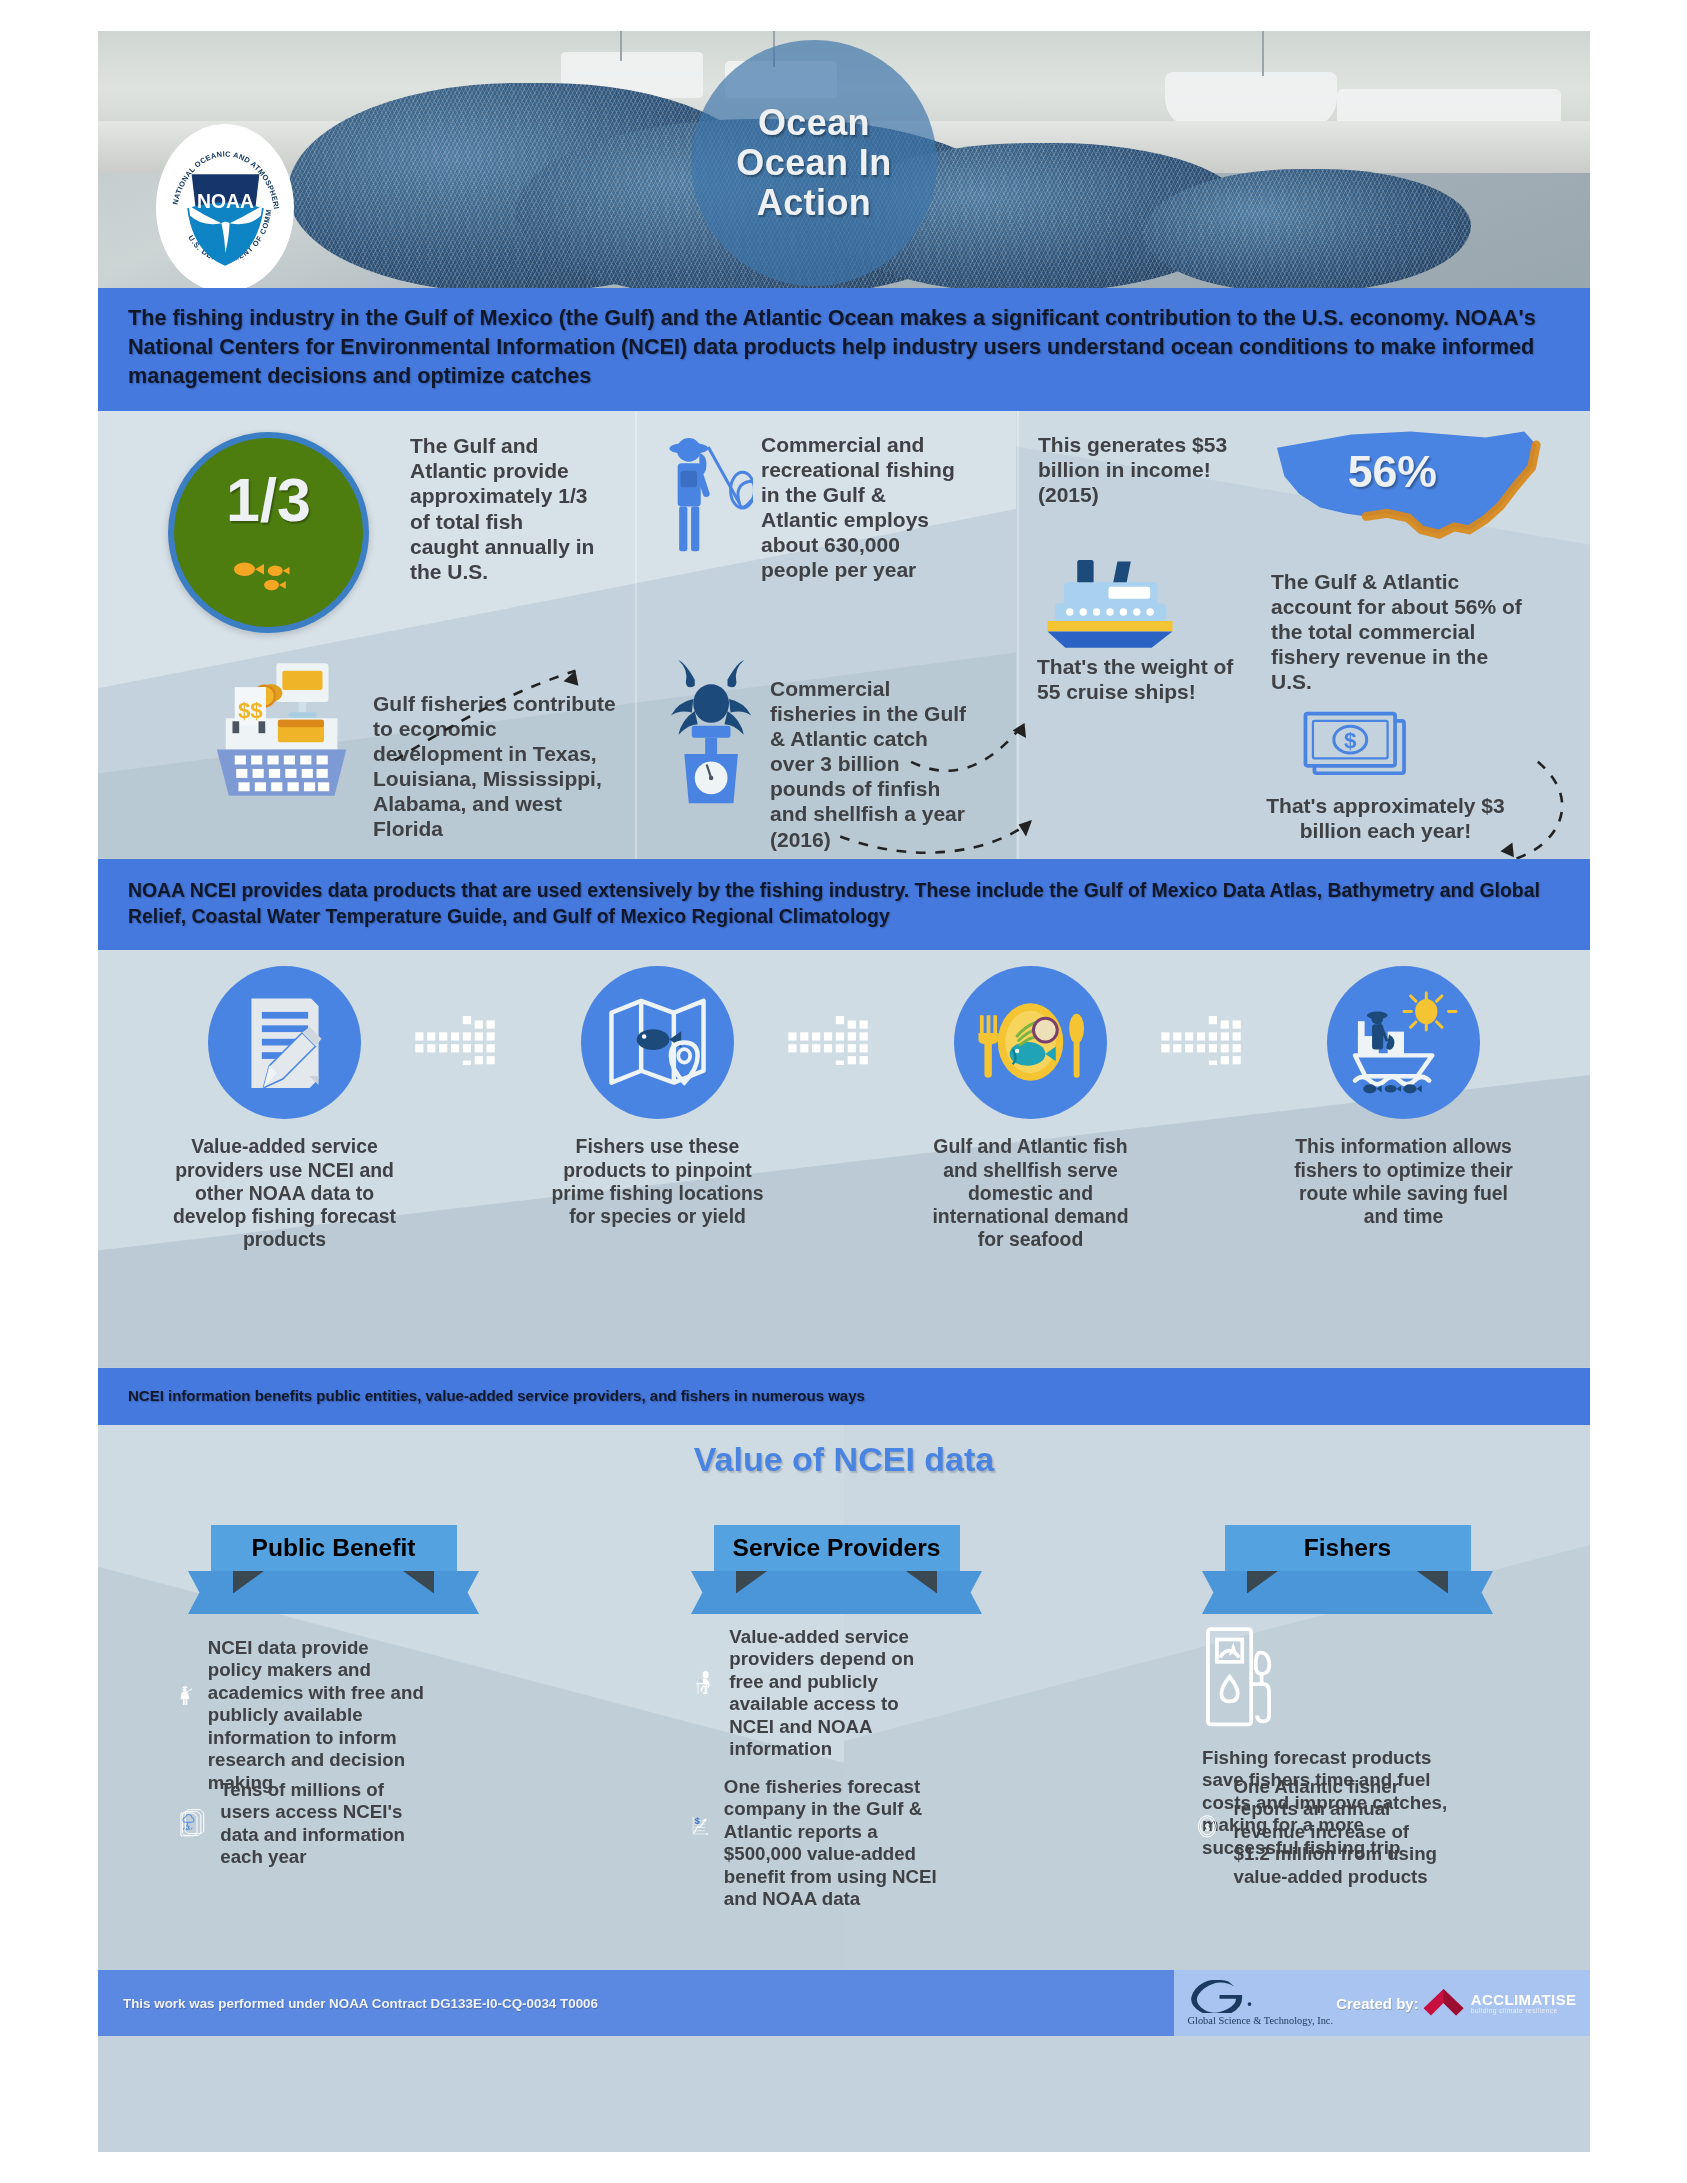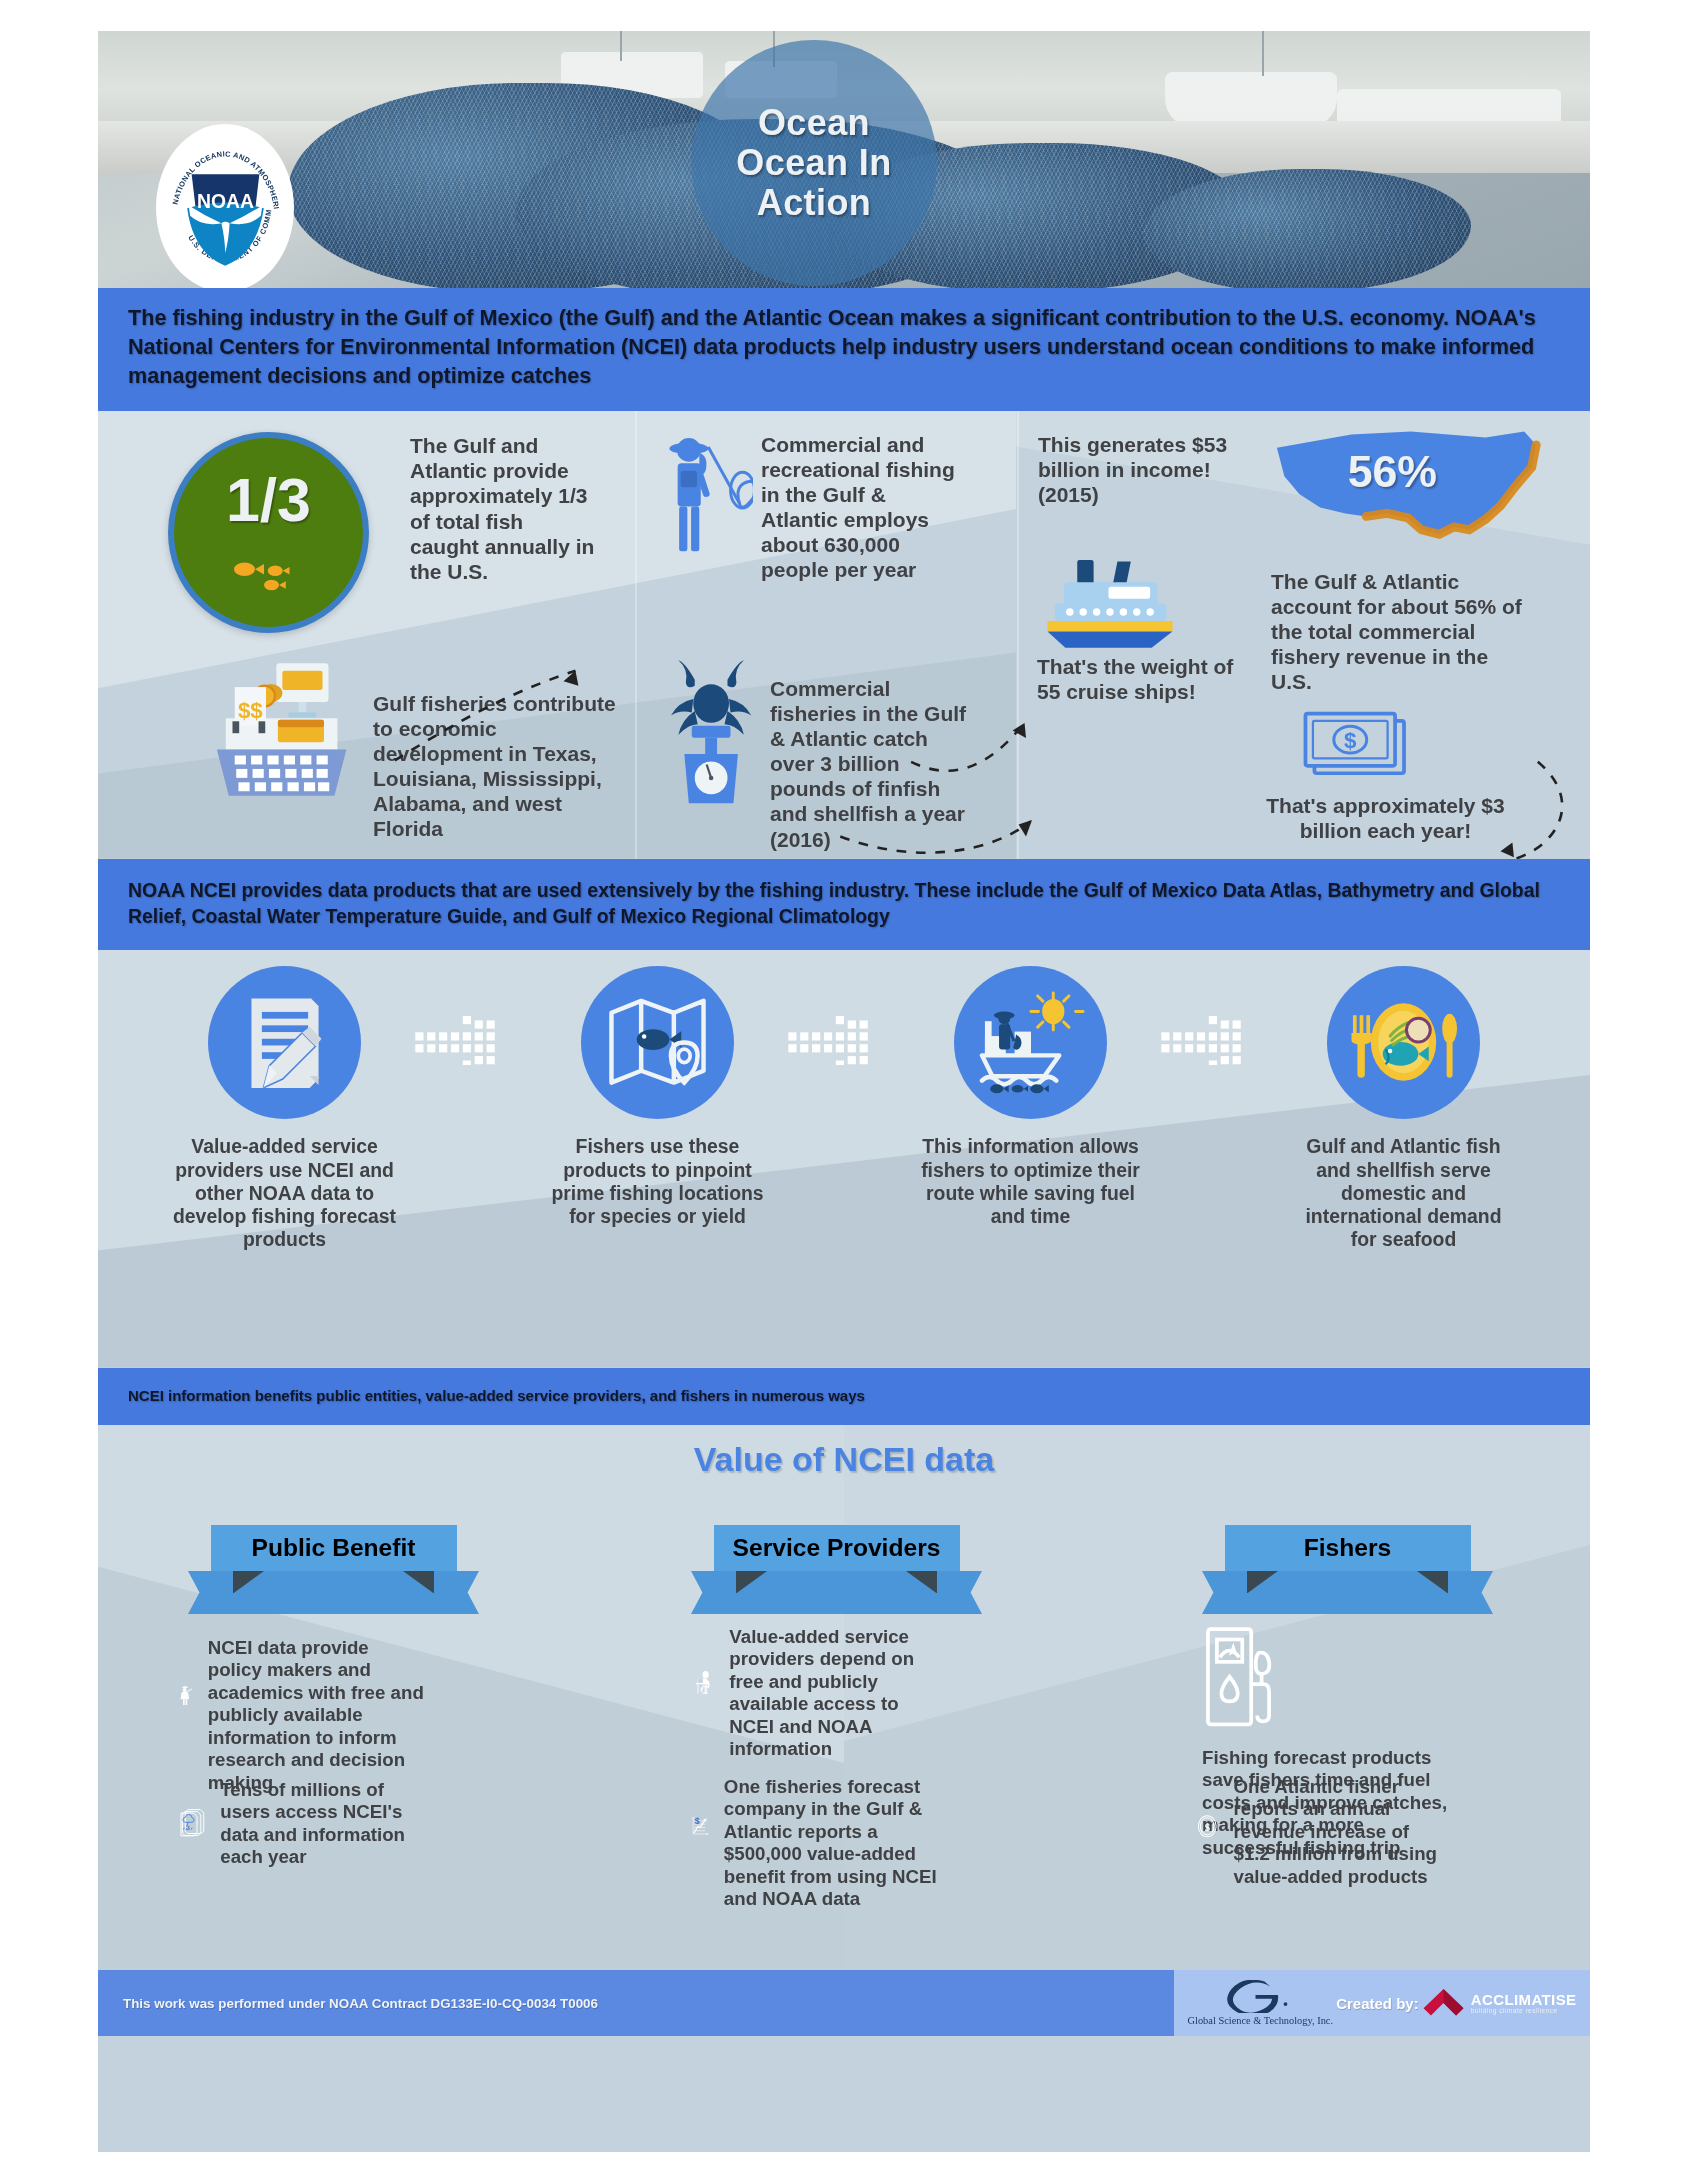--- a/index.html
+++ b/index.html
@@ -193,21 +193,21 @@
   .footer { position:relative; width:100%; height:66px; display:flex; }
   .footer-left {
     flex:1; background:#5b88e0; display:flex; align-items:center;
     padding-left:25px; color:#f0f2f5; font-size:13.4px; font-weight:bold;
     text-shadow:0.7px 0.7px 0.7px rgba(0,0,0,.2);
   }
   .footer-right {
     width:416px; background:#a9c4f0; display:flex; align-items:center;
     justify-content:space-around; padding:0 12px;
   }
-  .gst { display:flex; flex-direction:column; align-items:center; }
+  .gst { display:flex; flex-direction:column; }
   .gst .gname { font-family:"Liberation Serif", serif; font-size:10.4px; color:#1b3a60; margin-top:1.5px;}
   .createdby { color:#ffffff; font-weight:bold; font-size:15px; text-shadow:0.7px 0.7px 0.7px rgba(0,0,0,.2); }
   .accl { display:flex; align-items:center; gap:6px; }
   .accl .aname { color:#ffffff; font-weight:bold; font-size:15px; letter-spacing:0.4px; line-height:1; }
   .accl .atag { color:#e8eef8; font-size:6.7px; letter-spacing:0.4px; }
   svg { display:block; }
 </style>
 </head>
 <body>
 
@@ -467,20 +467,50 @@
             </g>
             <path d="M104,62 q-18,0 -18,18 q0,18 18,36 q18,-18 18,-36 q0,-18 -18,-18 z" fill="none" stroke="#eef3f6" stroke-width="6"></path>
             <ellipse cx="104" cy="80" rx="8" ry="9" fill="none" stroke="#eef3f6" stroke-width="5"></ellipse>
           </svg>
         </div>
         <div class="proc-cap">Fishers use these products to pinpoint prime fishing locations for species or yield</div>
       </div>
 
       <div class="proc-item">
         <div class="proc-circle">
+          <svg width="113" height="90" viewBox="0 0 152 120">
+            <g fill="#f5c432">
+              <rect x="8" y="24" width="5" height="26"></rect>
+                <rect x="17" y="24" width="5" height="26"></rect>
+              <rect x="26" y="24" width="5" height="26"></rect>
+              <path d="M6,48 h27 v8 q0,6 -9,7 v40 q0,5 -5,5 q-5,0 -5,-5 v-40 q-9,-1 -8,-7 z"></path>
+              <ellipse cx="138" cy="42" rx="10" ry="20"></ellipse>
+              <rect x="134" y="58" width="8" height="50" rx="4"></rect>
+            </g>
+            <ellipse cx="76" cy="60" rx="44" ry="52" fill="#f5c432"></ellipse>
+            <ellipse cx="76" cy="60" rx="34" ry="42" fill="#f7d45c"></ellipse>
+            <g fill="#1fa3b5">
+              <ellipse cx="72" cy="76" rx="24" ry="16"></ellipse>
+              <path d="M96,76 l14,-10 v20 z"></path>
+            </g>
+            <path d="M52,70 q8,12 0,20" fill="none" stroke="#0d7f8f" stroke-width="3"></path>
+            <circle cx="58" cy="72" r="3" fill="#eef3f6"></circle>
+            <g stroke="#7cb342" stroke-width="4" fill="none" stroke-linecap="round">
+              <path d="M58,52 q10,-12 24,-18"></path>
+                <path d="M60,58 q12,-12 26,-16"></path>
+              <path d="M62,64 q12,-10 26,-12"></path>
+            </g>
+            <circle cx="96" cy="44" r="16" fill="#ede0b8" stroke="#7b3f6e" stroke-width="4"></circle>
+          </svg>
+        </div>
+        <div class="proc-cap">Gulf and Atlantic fish and shellfish serve domestic and international demand for seafood</div>
+      </div>
+
+      <div class="proc-item">
+        <div class="proc-circle">
           <svg width="110" height="104" viewBox="0 0 148 140">
             <g stroke="#f5c432" stroke-width="4" stroke-linecap="round">
               <path d="M104,4 v10 M104,44 v10 M84,29 h-10 M134,29 h10
                        M90,15 l-7,-7 M118,43 l7,7 M118,15 l7,-7 M90,43 l-7,7"></path>
             </g>
             <ellipse cx="104" cy="29" rx="15" ry="17" fill="#f5c432"></ellipse>
             <g fill="#eef3f6">
               <rect x="12" y="42" width="9" height="48"></rect>
               <rect x="12" y="62" width="28" height="28"></rect>
               <rect x="52" y="56" width="22" height="34"></rect>
@@ -498,50 +528,20 @@
               <ellipse cx="28" cy="133" rx="9" ry="6"></ellipse>
                 <path d="M37,133 l7,-5 v10 z"></path>
               <ellipse cx="56" cy="133" rx="8" ry="5"></ellipse>
                 <path d="M64,133 l6,-4 v8 z"></path>
               <ellipse cx="82" cy="133" rx="9" ry="6"></ellipse>
                 <path d="M91,133 l7,-5 v10 z"></path>
             </g>
           </svg>
         </div>
         <div class="proc-cap">This information allows fishers to optimize their route while saving fuel and time</div>
-      </div>
-
-      <div class="proc-item">
-        <div class="proc-circle">
-          <svg width="113" height="90" viewBox="0 0 152 120">
-            <g fill="#f5c432">
-              <rect x="8" y="24" width="5" height="26"></rect>
-                <rect x="17" y="24" width="5" height="26"></rect>
-              <rect x="26" y="24" width="5" height="26"></rect>
-              <path d="M6,48 h27 v8 q0,6 -9,7 v40 q0,5 -5,5 q-5,0 -5,-5 v-40 q-9,-1 -8,-7 z"></path>
-              <ellipse cx="138" cy="42" rx="10" ry="20"></ellipse>
-              <rect x="134" y="58" width="8" height="50" rx="4"></rect>
-            </g>
-            <ellipse cx="76" cy="60" rx="44" ry="52" fill="#f5c432"></ellipse>
-            <ellipse cx="76" cy="60" rx="34" ry="42" fill="#f7d45c"></ellipse>
-            <g fill="#1fa3b5">
-              <ellipse cx="72" cy="76" rx="24" ry="16"></ellipse>
-              <path d="M96,76 l14,-10 v20 z"></path>
-            </g>
-            <path d="M52,70 q8,12 0,20" fill="none" stroke="#0d7f8f" stroke-width="3"></path>
-            <circle cx="58" cy="72" r="3" fill="#eef3f6"></circle>
-            <g stroke="#7cb342" stroke-width="4" fill="none" stroke-linecap="round">
-              <path d="M58,52 q10,-12 24,-18"></path>
-                <path d="M60,58 q12,-12 26,-16"></path>
-              <path d="M62,64 q12,-10 26,-12"></path>
-            </g>
-            <circle cx="96" cy="44" r="16" fill="#ede0b8" stroke="#7b3f6e" stroke-width="4"></circle>
-          </svg>
-        </div>
-        <div class="proc-cap">Gulf and Atlantic fish and shellfish serve domestic and international demand for seafood</div>
       </div>
     </div>
 
     <svg class="dots" style="left:317px;" viewBox="0 0 150 66">
       <g fill="#ffffff">
         <rect x="0" y="22" width="11" height="11"></rect>
           <rect x="16" y="22" width="11" height="11"></rect>
         <rect x="32" y="22" width="11" height="11"></rect>
           <rect x="48" y="22" width="11" height="11"></rect>
         <rect x="64" y="22" width="11" height="11"></rect>

